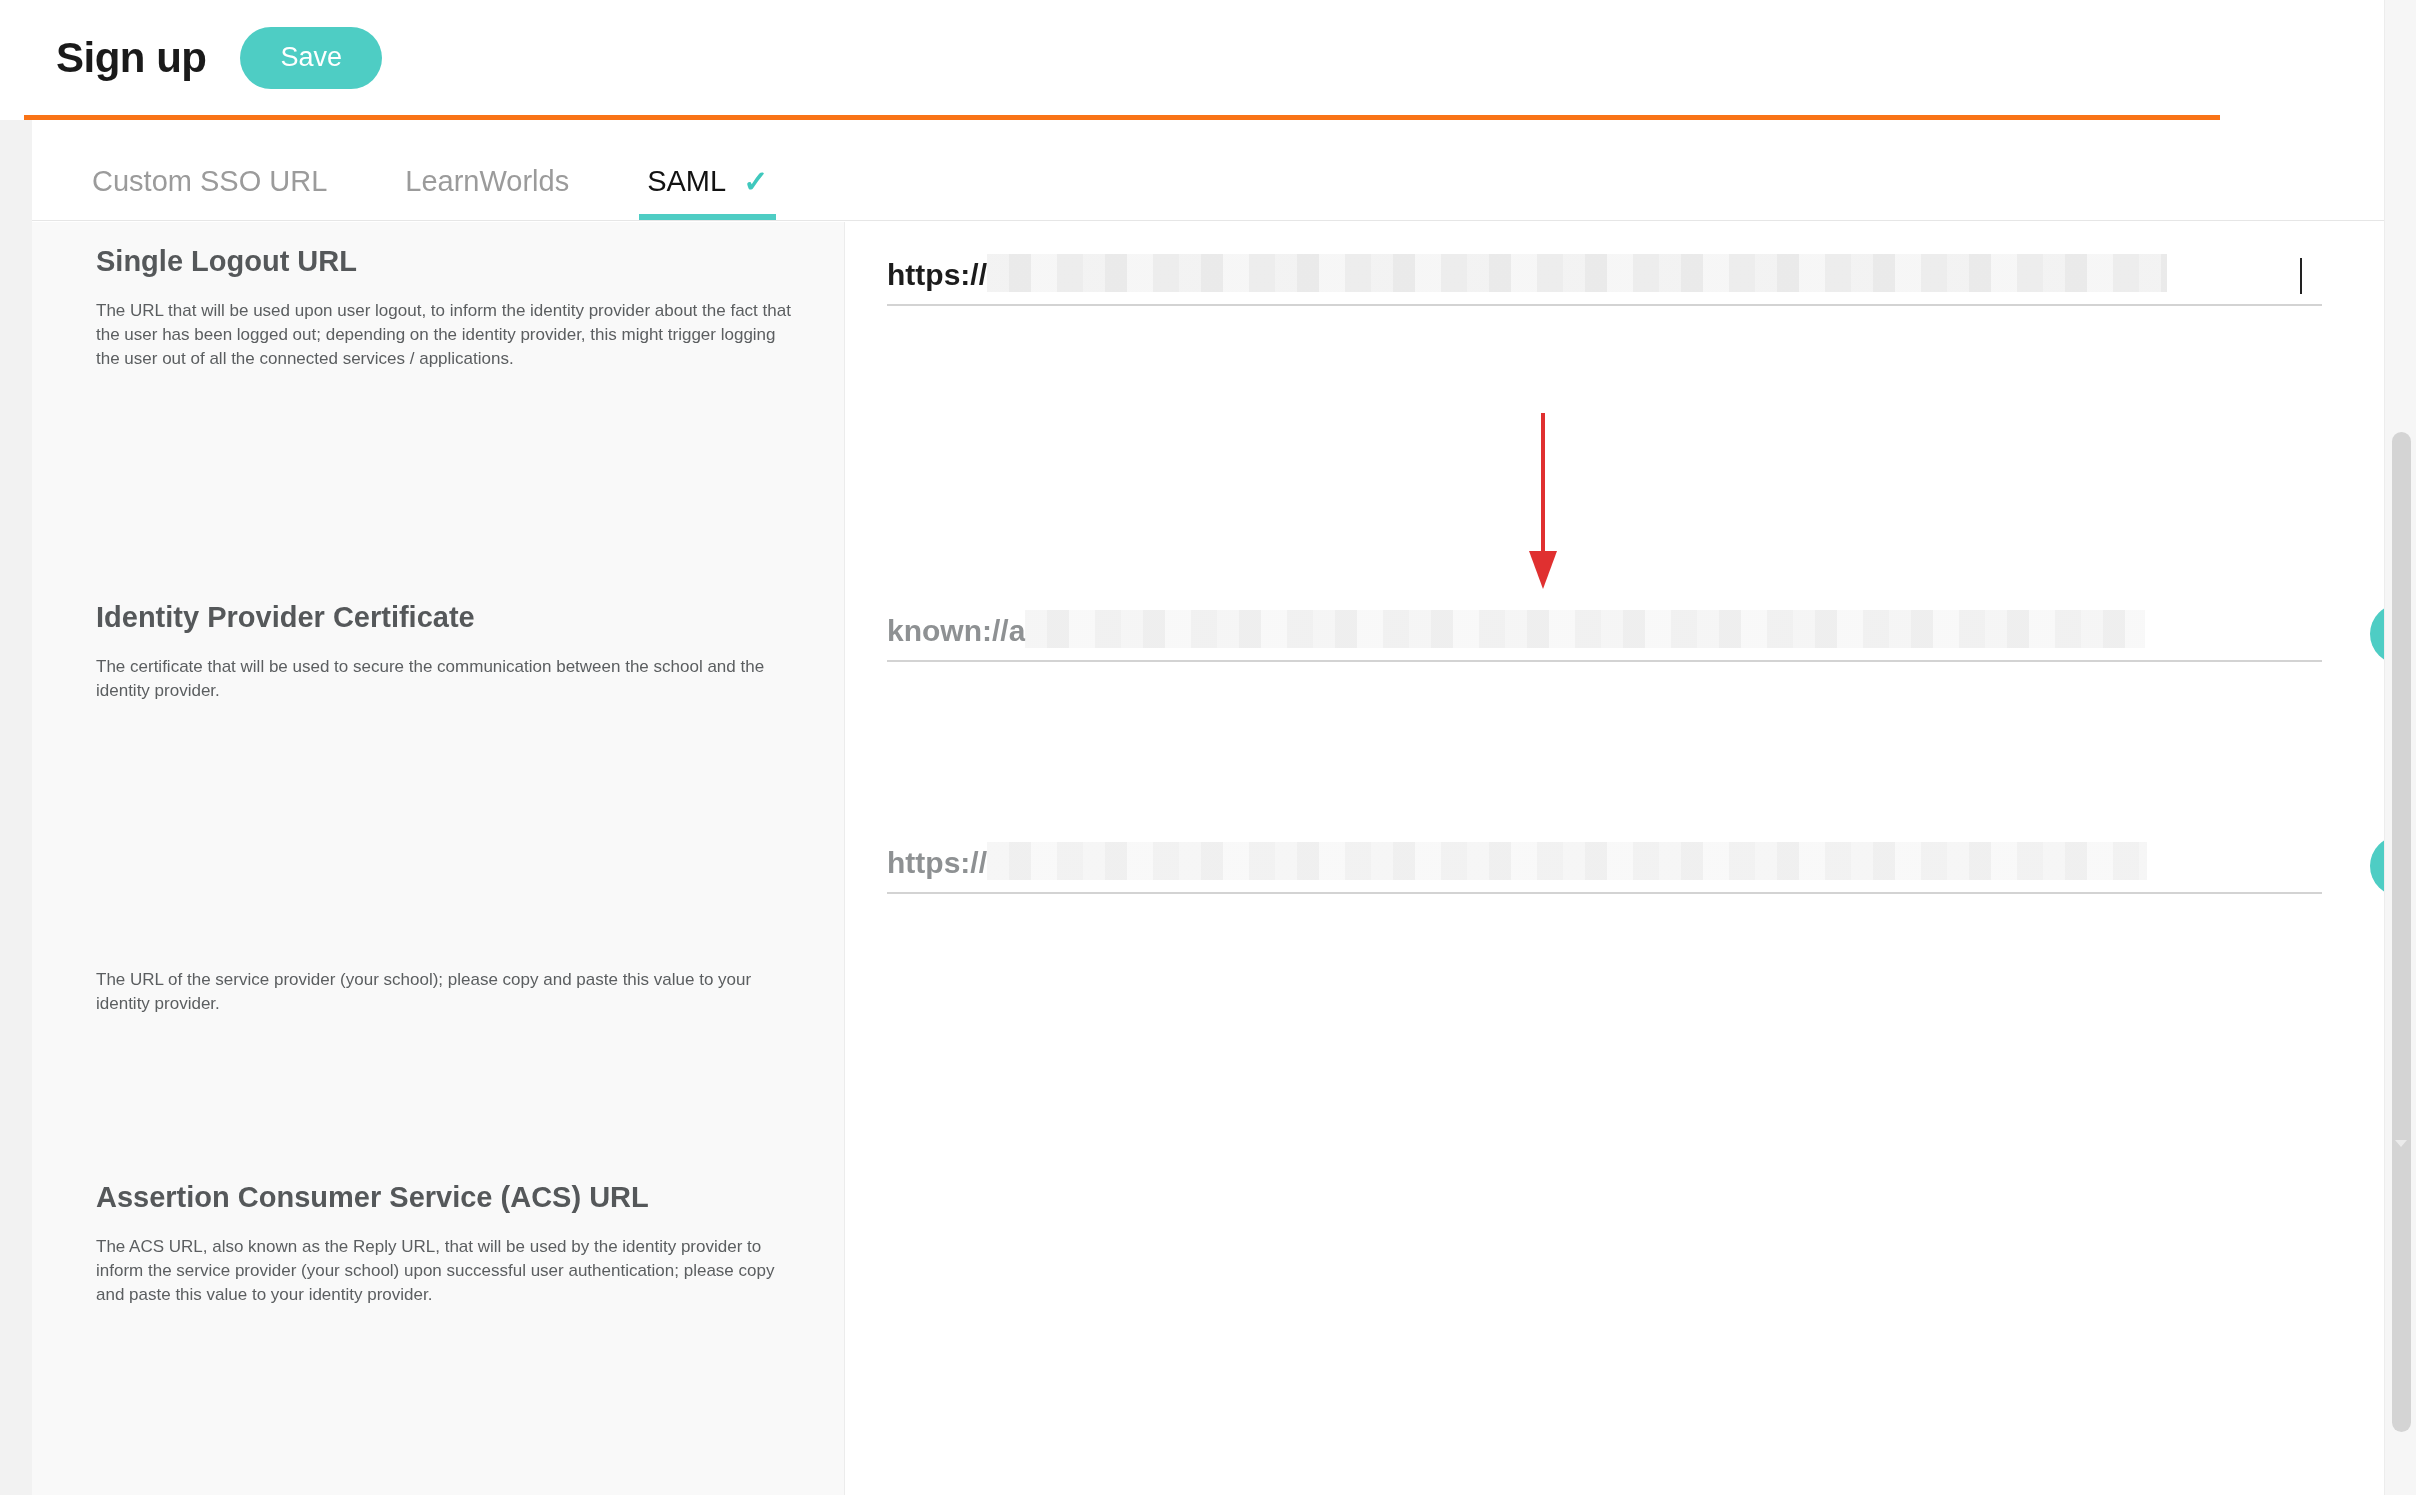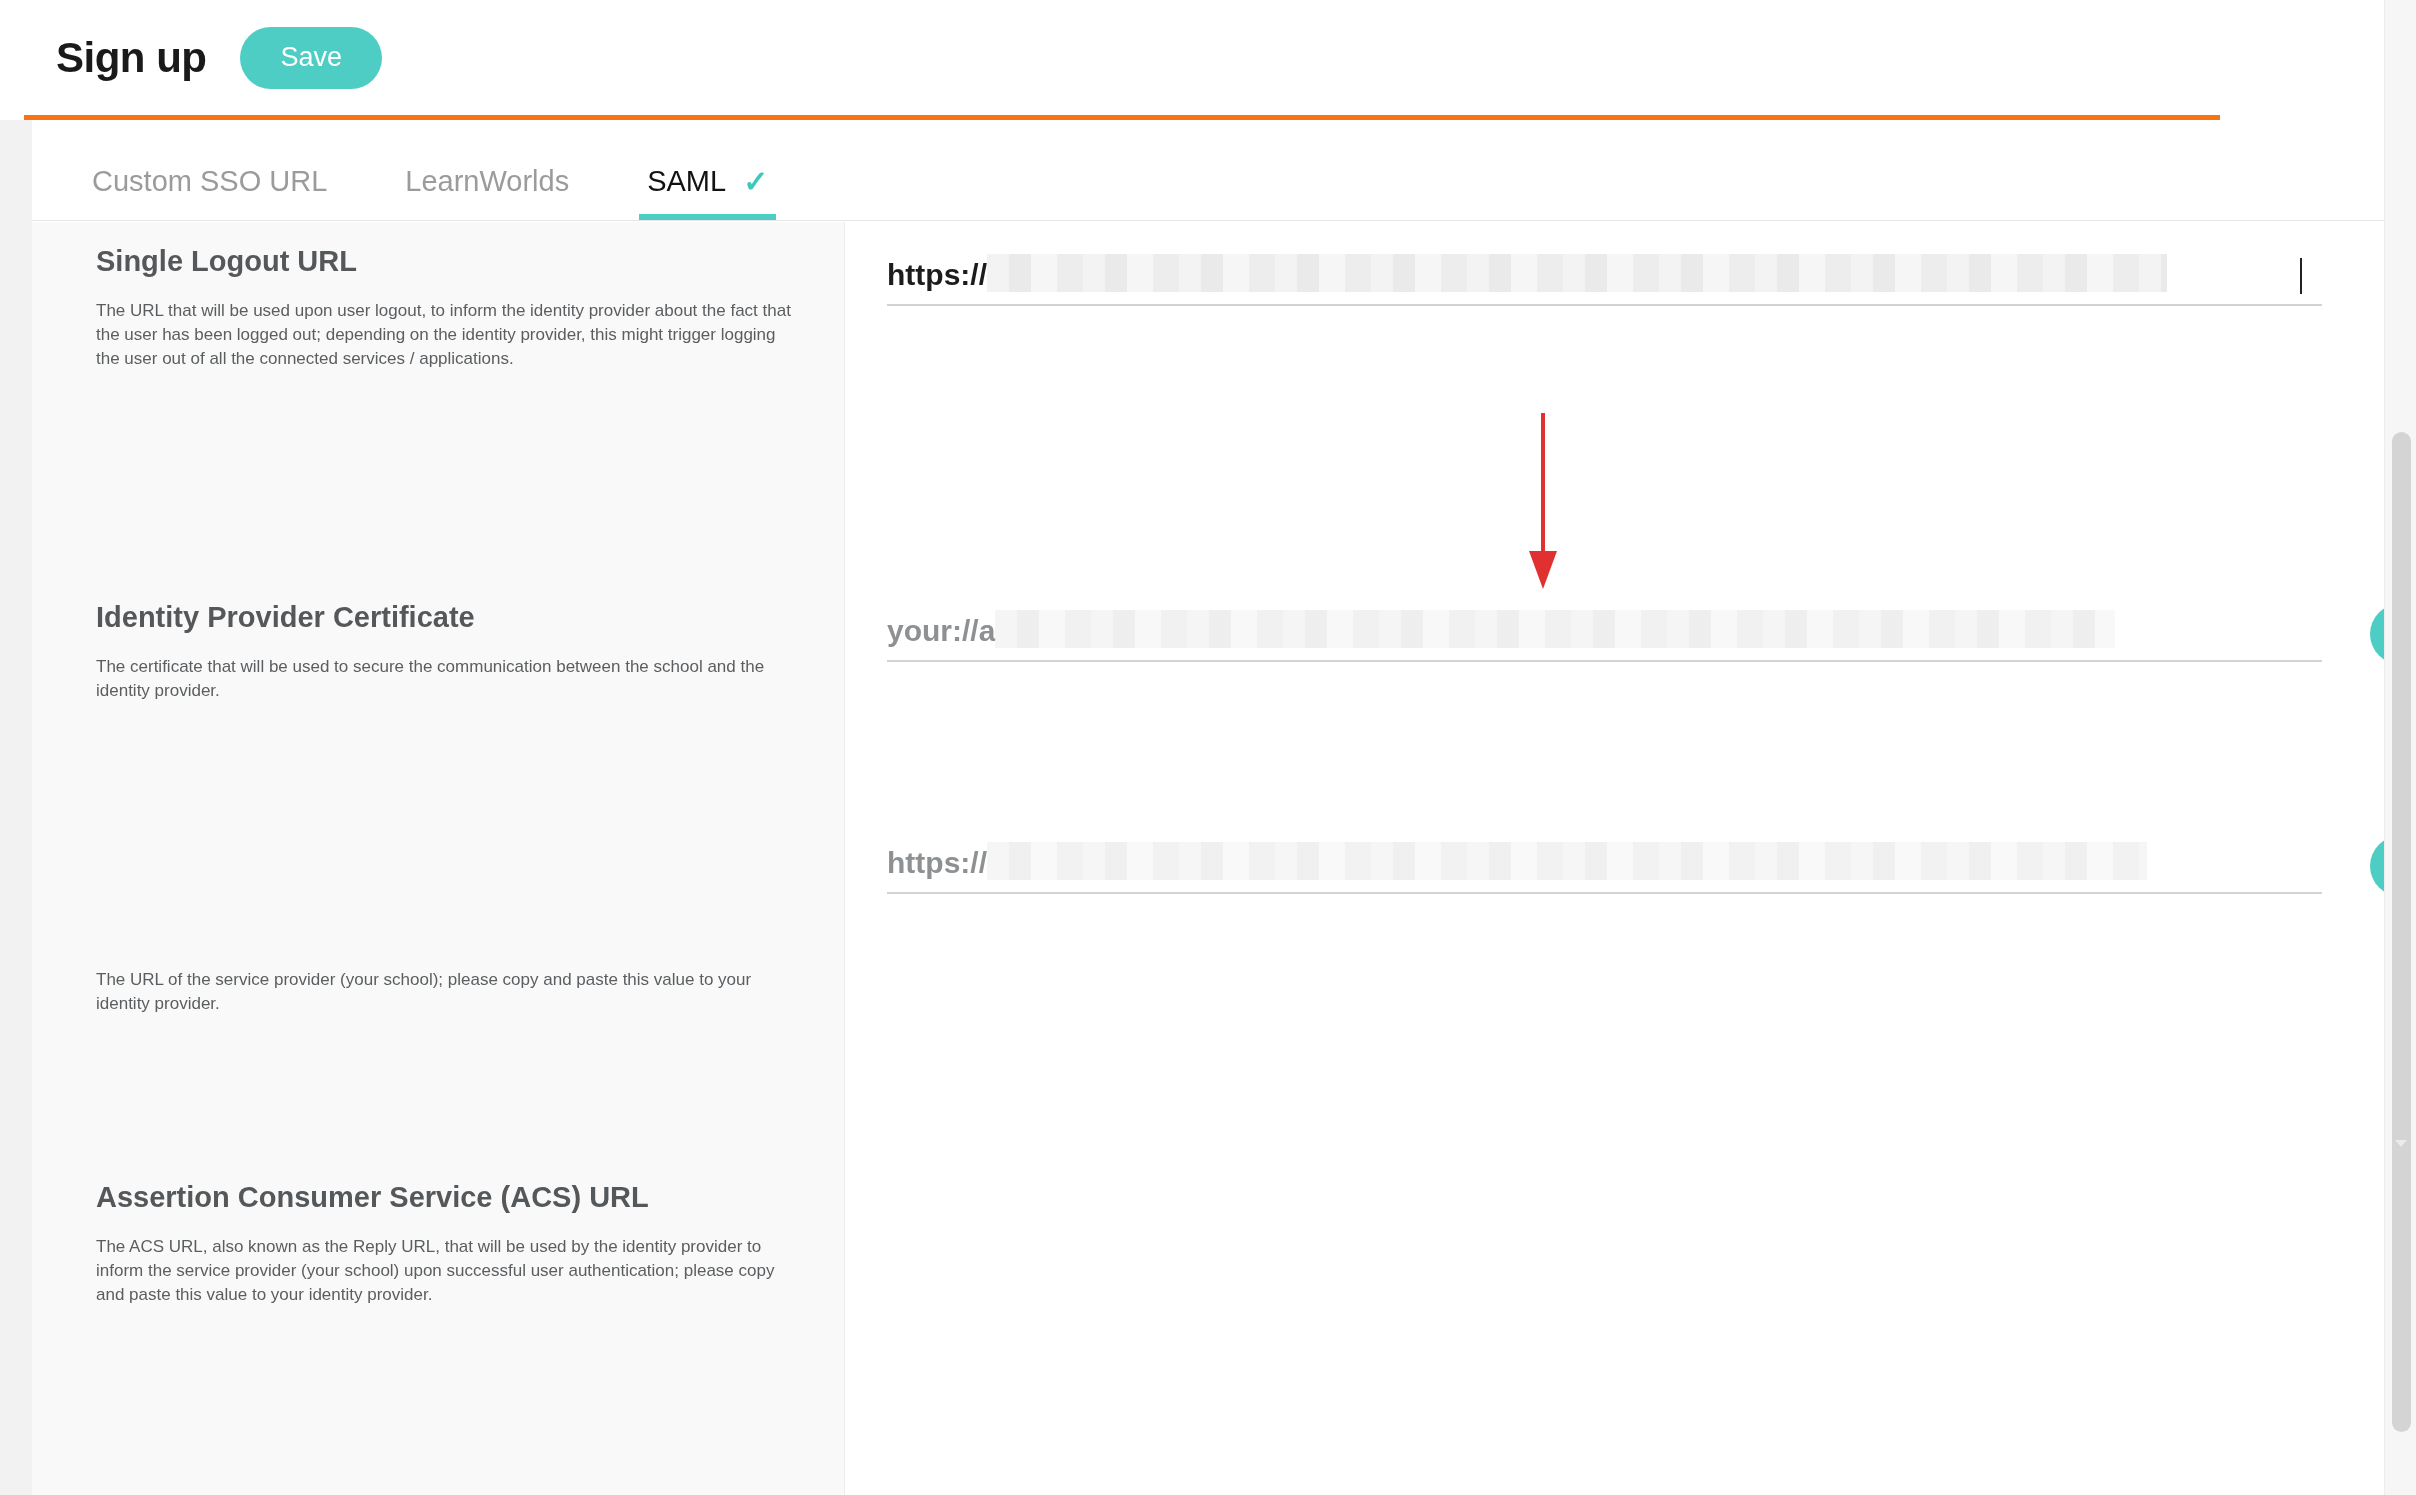--- a/index.html
+++ b/index.html
@@ -398,21 +398,21 @@
       <div class="input-line">
         <span class="val">https://</span>
         <span class="redact" style="width:1180px;"></span>
         <span class="caret tail"></span>
       </div>
     </div>
 
 
     <div class="field-row f3">
       <div class="input-line">
-        <span class="val ph">your://a</span>
+        <span class="val ph">known://a</span>
         <span class="redact" style="width:1120px;opacity:.75;"></span>
       </div>
       <button class="copy-btn">Copy URL</button>
     </div>
 
     <div class="field-row f4">
       <div class="input-line">
         <span class="val ph">https://</span>
         <span class="redact" style="width:1160px;opacity:.7;"></span>
       </div>

